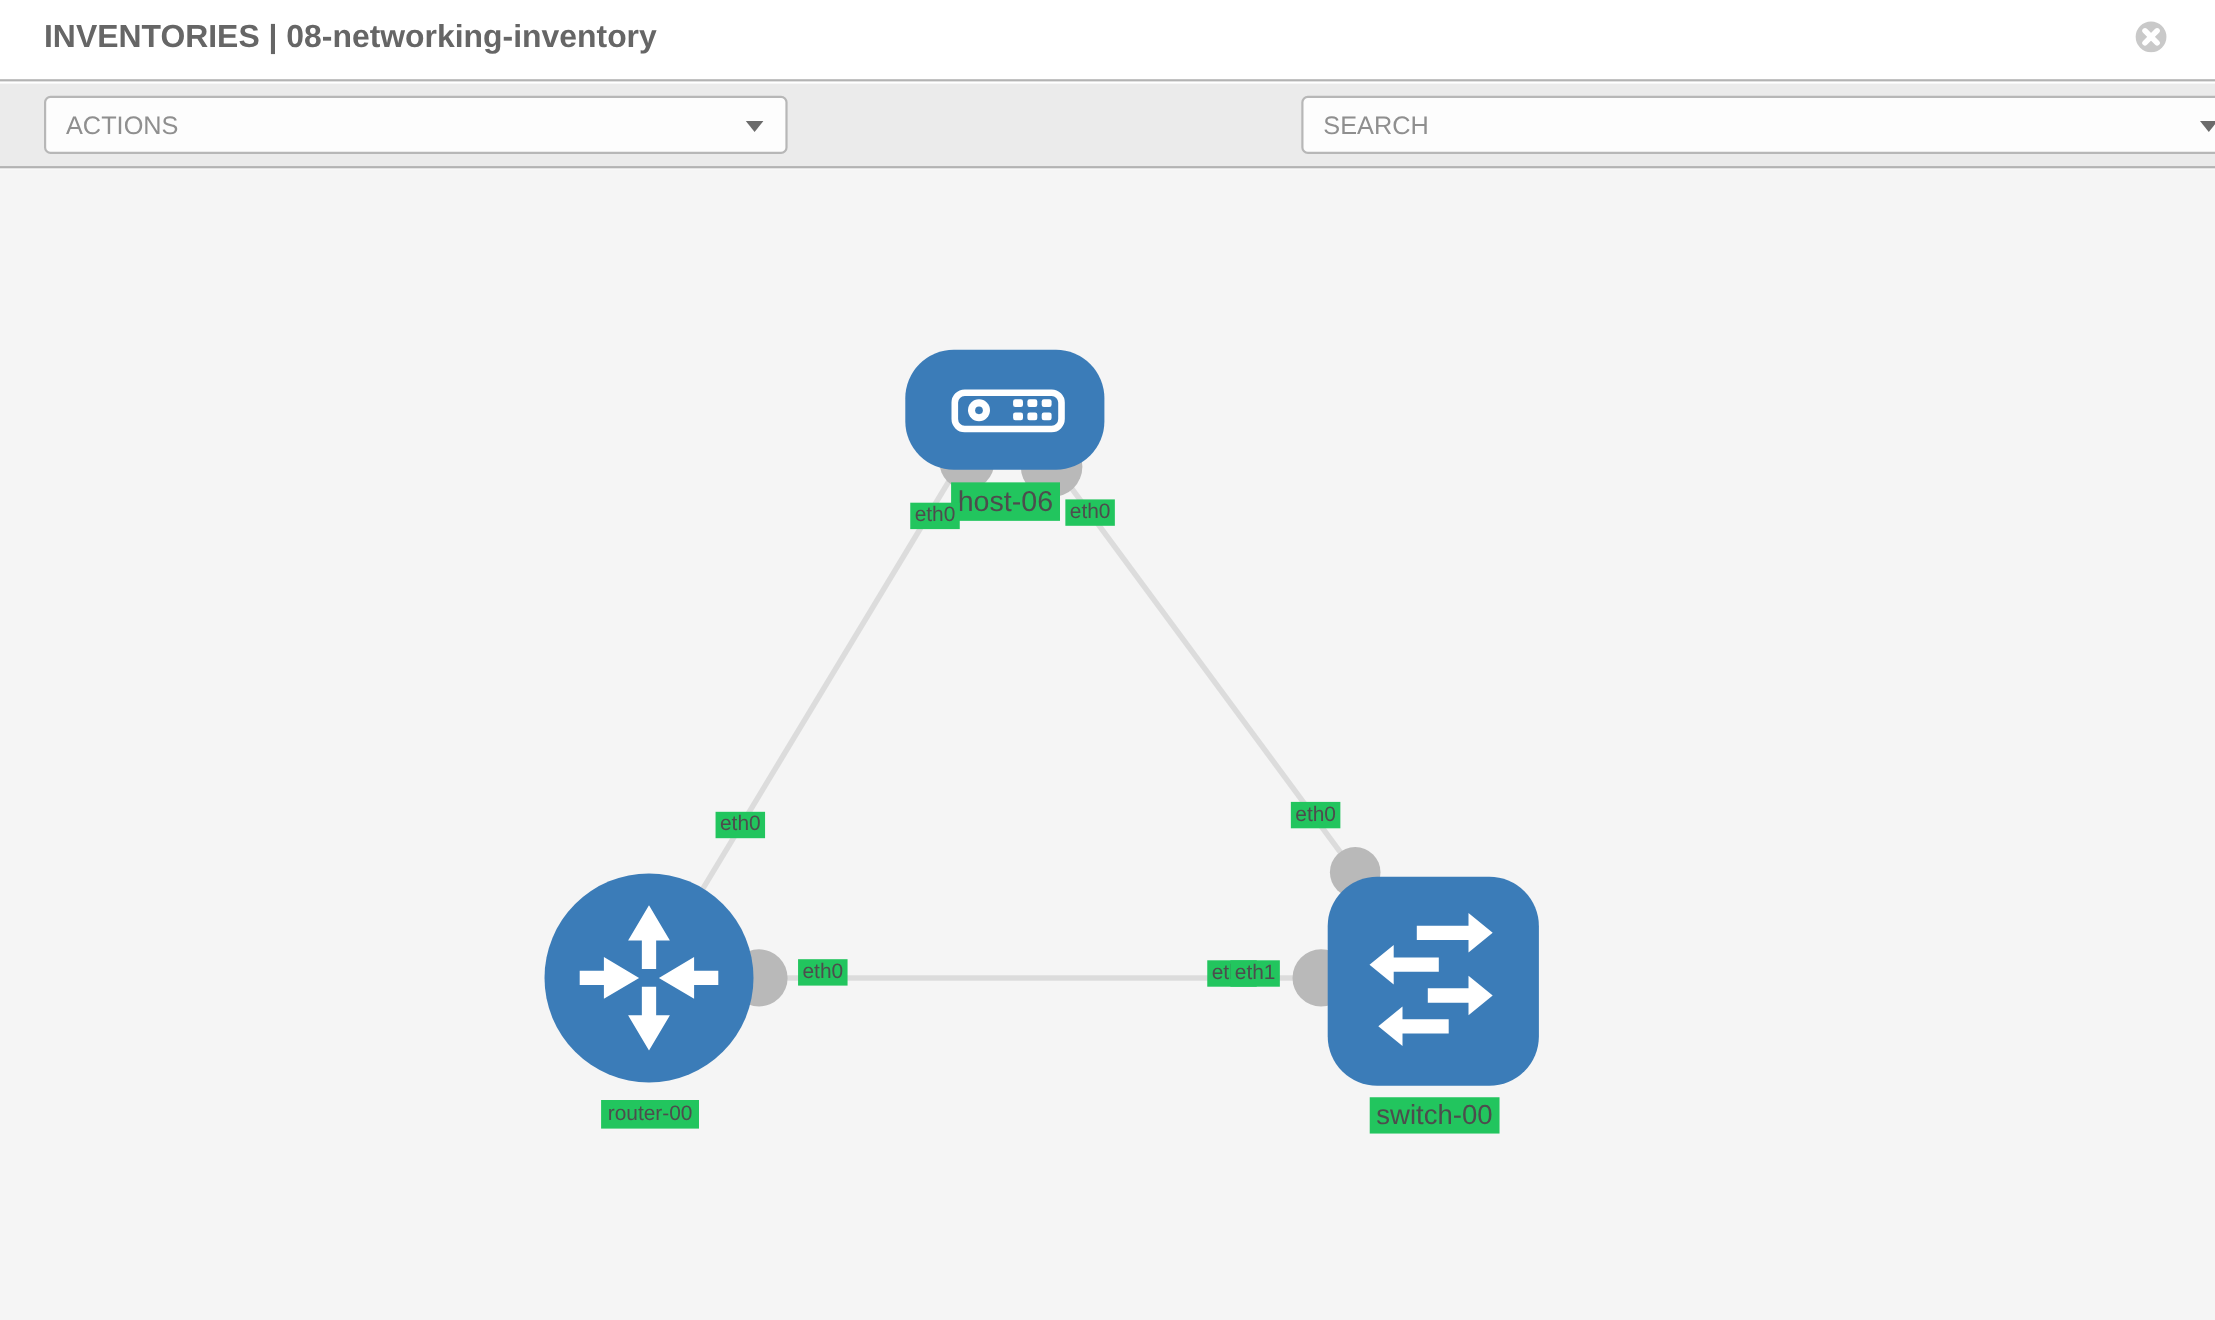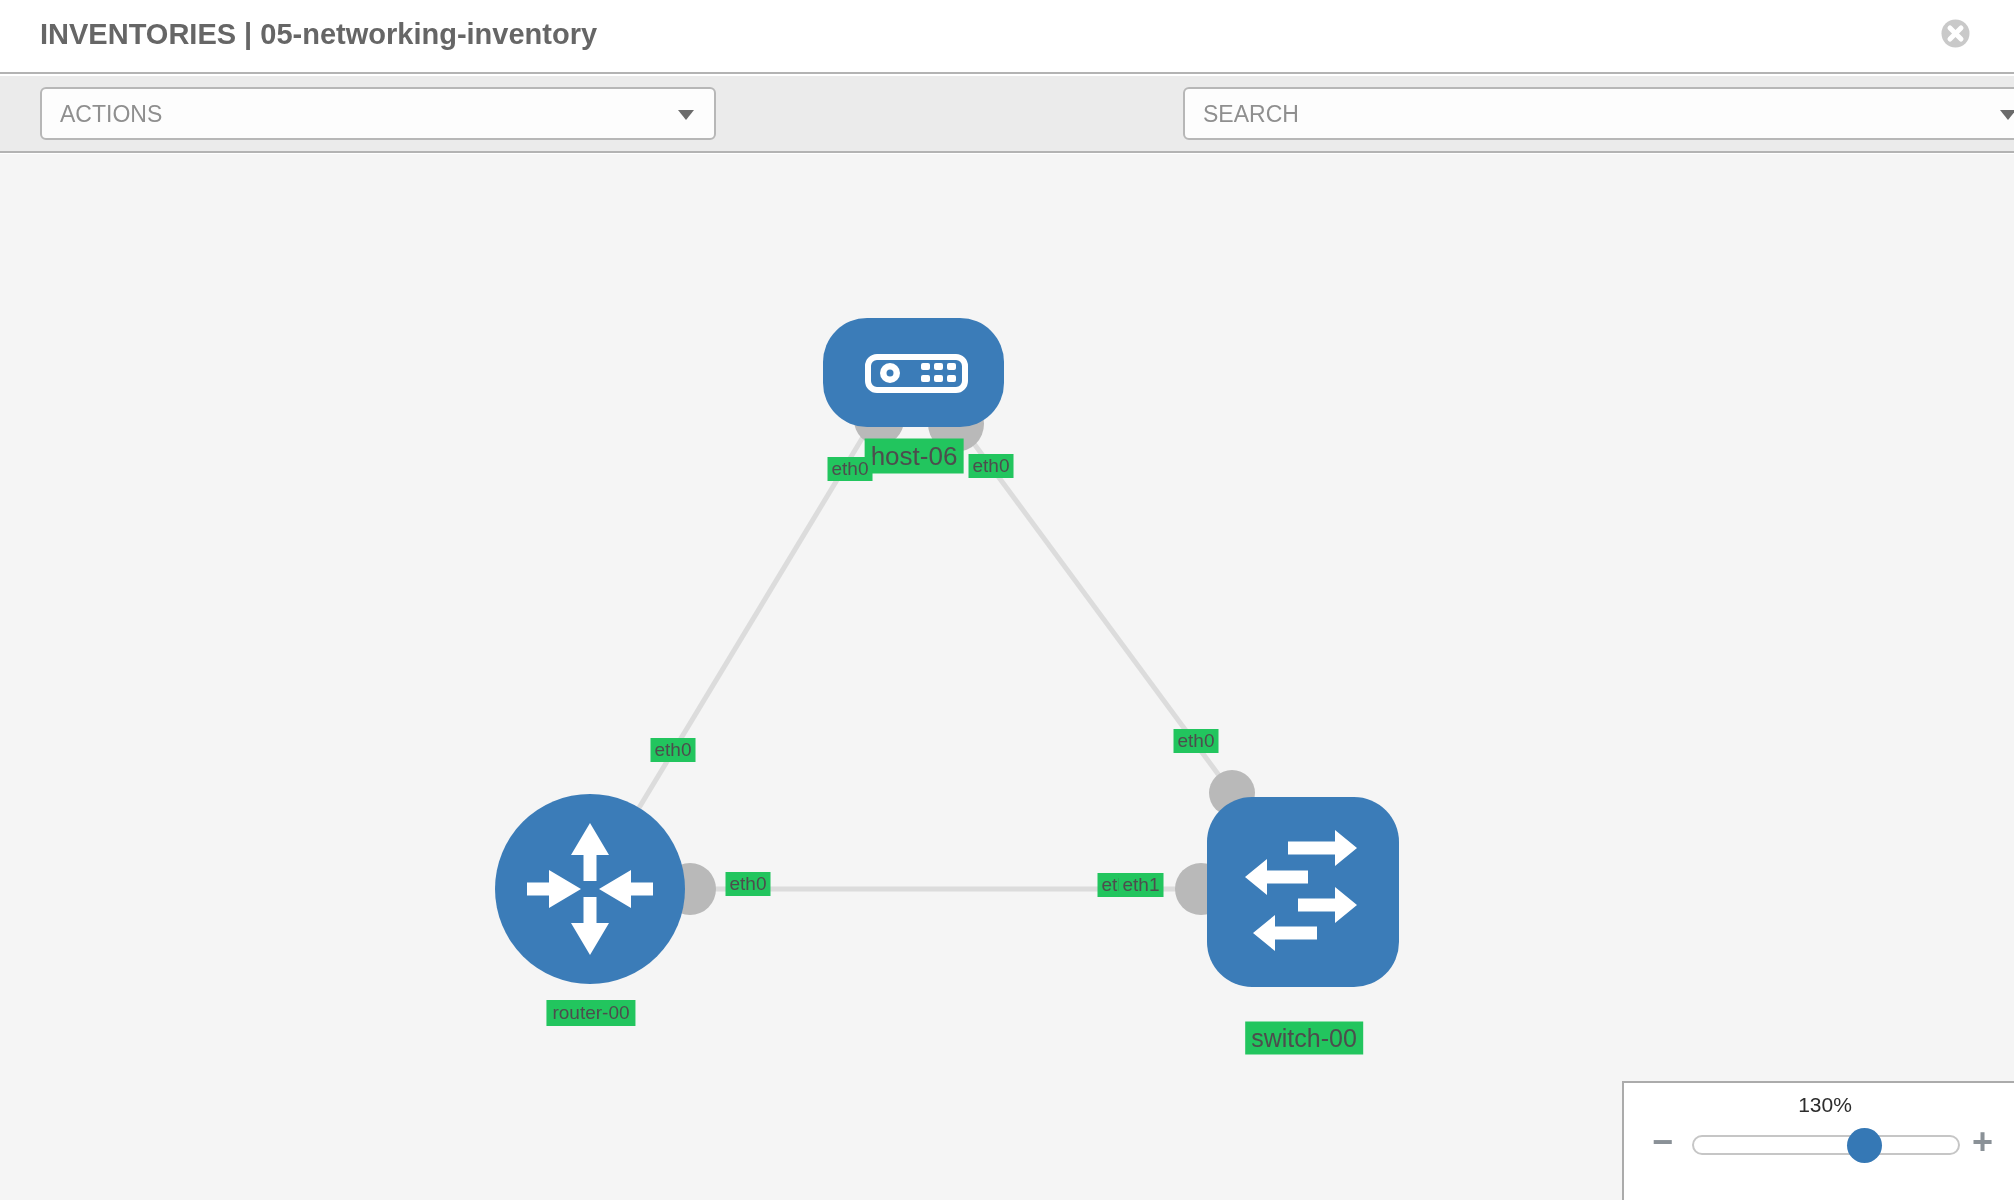--- a/index.html
+++ b/index.html
@@ -53,21 +53,21 @@
                 background:#ffffff; border:2px solid #c6c6c6; border-radius:11px; cursor:pointer; }
   .zoom-handle { position:absolute; left:223px; top:45px; width:35px; height:35px;
                  border-radius:50%; background:#3578b5; cursor:grab; }
 </style>
 </head>
 <body>
 
 <div class="page">
 
   <div class="header">
-    <div class="title">INVENTORIES | 05-networking-inventory</div>
+    <div class="title">INVENTORIES | 08-networking-inventory</div>
     <div class="close-btn">
       <svg width="29" height="29" viewBox="0 0 29 29">
         <circle cx="14.5" cy="14.5" r="14" fill="#c9c9c9"></circle>
         <line x1="9" y1="9" x2="20" y2="20" stroke="#fff" stroke-width="5" stroke-linecap="round"></line>
         <line x1="20" y1="9" x2="9" y2="20" stroke="#fff" stroke-width="5" stroke-linecap="round"></line>
       </svg>
     </div>
   </div>
 
   <div class="toolbar">
@@ -140,32 +140,25 @@
           <path d="M1288 687.5 L1335 687.5 L1335 676 L1357 694 L1335 712 L1335 700.5 L1288 700.5 Z"></path>
           <path d="M1308 716.5 L1267 716.5 L1267 705 L1245 723 L1267 741 L1267 729.5 L1308 729.5 Z"></path>
           <path d="M1298 744.5 L1335 744.5 L1335 733 L1357 751 L1335 769 L1335 757.5 L1298 757.5 Z"></path>
           <path d="M1317 772.5 L1275 772.5 L1275 761 L1253 779 L1275 797 L1275 785.5 L1317 785.5 Z"></path>
         </g>
       </g>
     </svg>
 
     <span class="node-label" style="left:914px; top:302px;">host-06</span>
     <span class="node-label" style="left:591px; top:859px; font-size:19px;">router-00</span>
-    <span class="node-label" style="left:1304px; top:860px; font-size:25px;margin-top:24px;">switch-00</span>
+    <span class="node-label" style="left:1304px; top:860px; font-size:25px;">switch-00</span>
 
     <span class="if-label" style="left:850px; top:315px;">eth0</span>
     <span class="if-label" style="left:991px; top:312px;">eth0</span>
     <span class="if-label" style="left:673px; top:596px;">eth0</span>
     <span class="if-label" style="left:1196px; top:587px;">eth0</span>
     <span class="if-label" style="left:748px; top:730px;">eth0</span>
     <span class="if-label" style="left:1120px; top:731px;">eth0</span>
     <span class="if-label" style="left:1141px; top:731px;">eth1</span>
   </div>
 
-  <div class="zoom-panel">
-    <div class="zoom-level">130%</div>
-    <div class="zoom-minus">−</div>
-    <div class="zoom-track"></div>
-    <div class="zoom-handle"></div>
-    <div class="zoom-plus">+</div>
-  </div>
 
 </div>
 
 </body></html>

